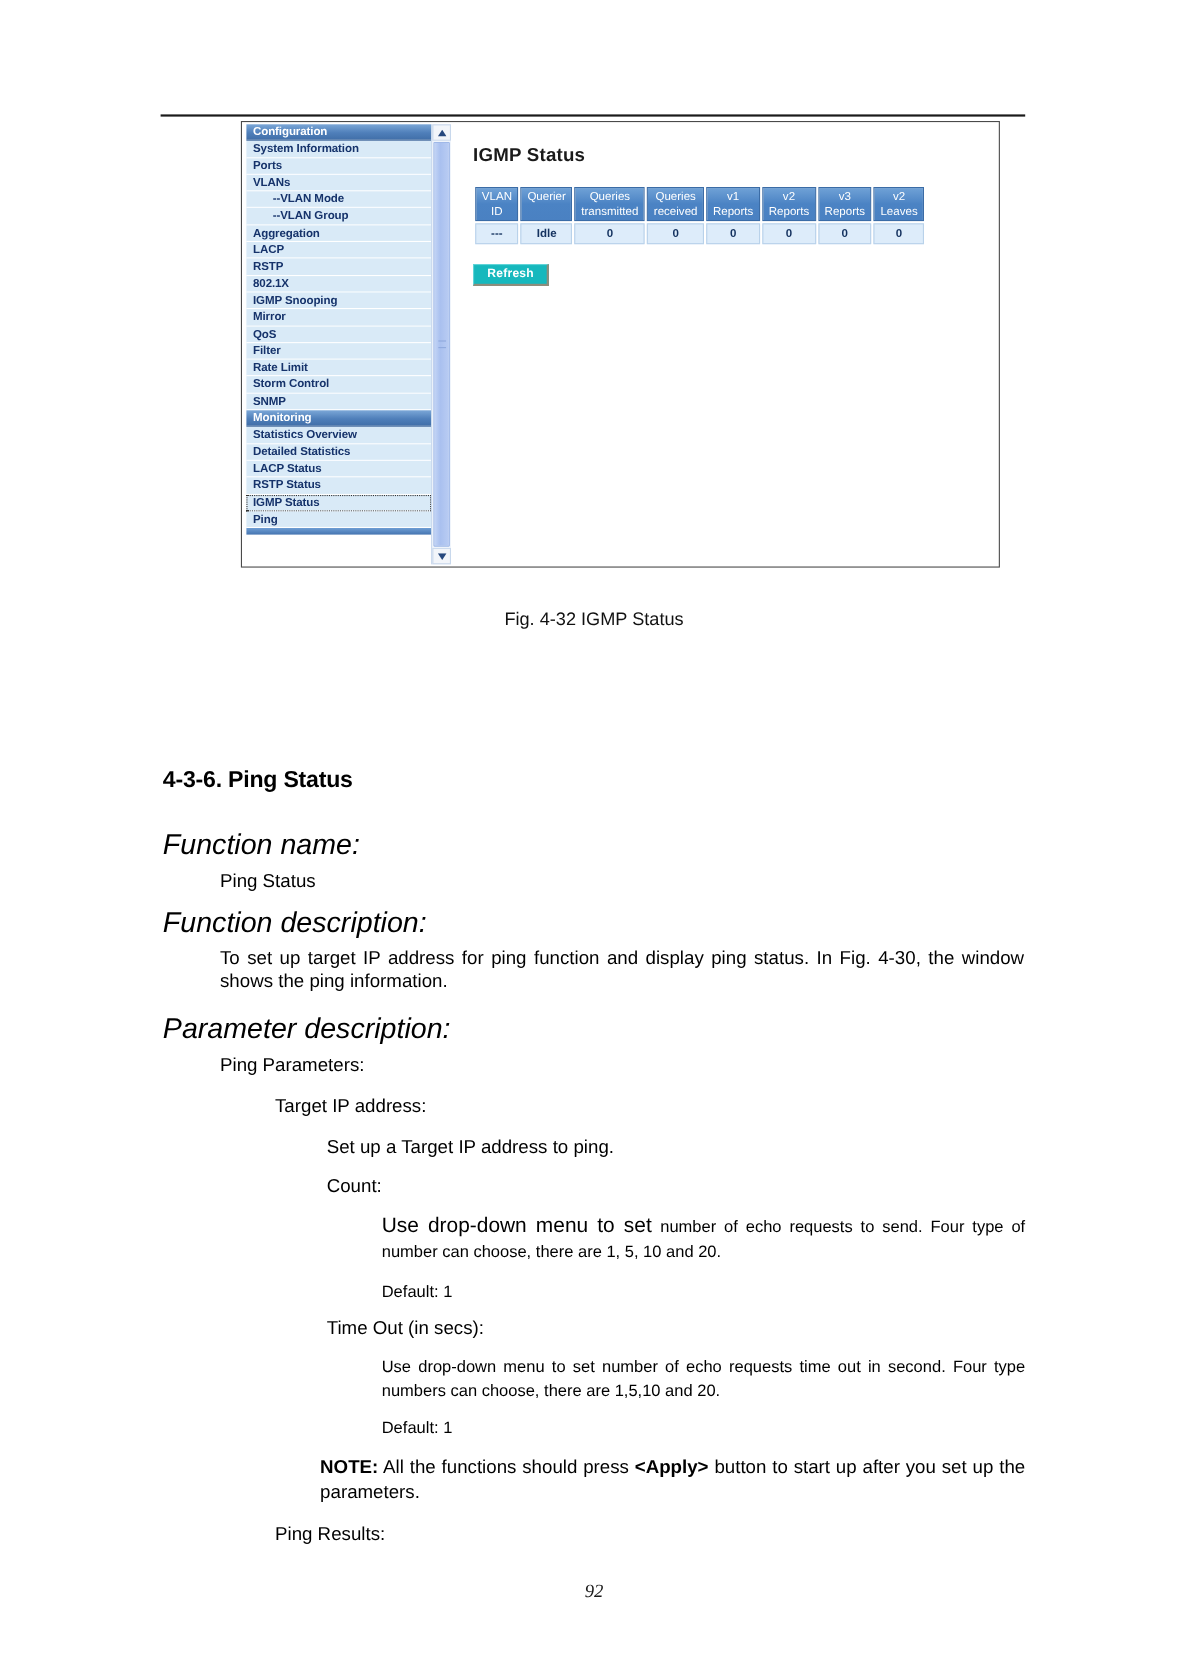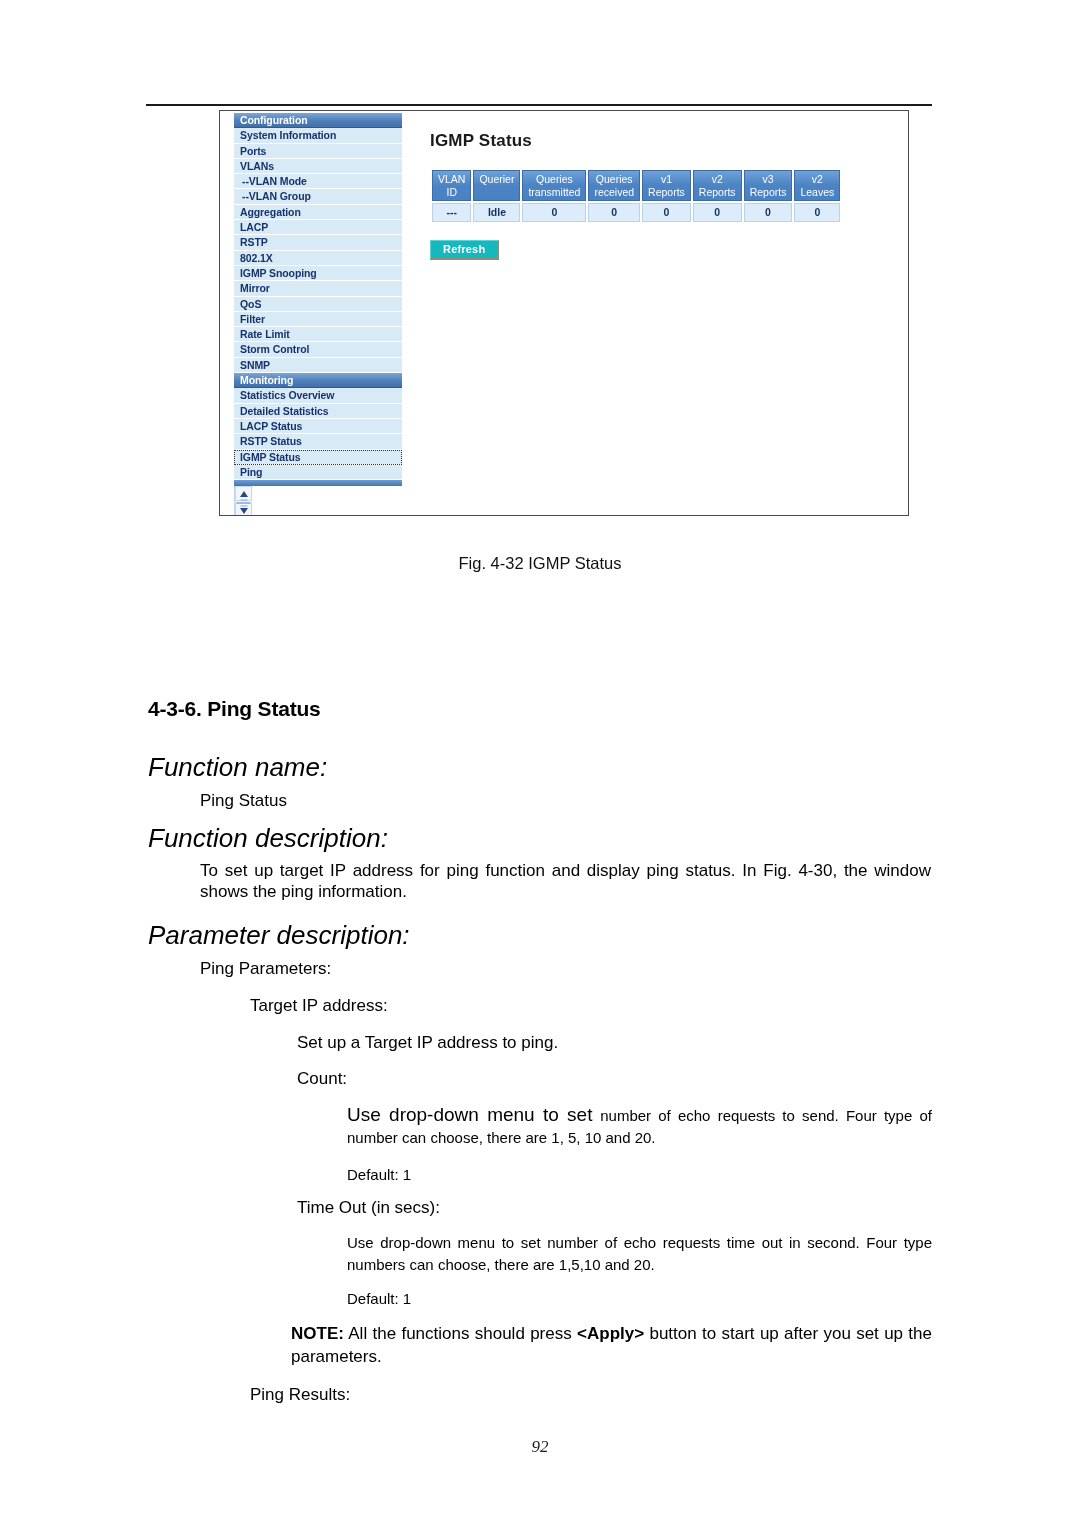--- a/index.html
+++ b/index.html
@@ -35,26 +35,25 @@
     height: 406px;
     border: 1px solid #4a4a4a;
     background: #ffffff;
     box-sizing: border-box;
     overflow: hidden;
   }
 
   
   .shot-sidebar {
     position: absolute;
-    left: 14px;
+    left: 4px;
     top: 2px;
     width: 188px;
     height: 400px;
     display: flex;
-    flex-direction: column;
     box-sizing: border-box;
   }
   .menu-col {
     width: 168px;
     display: flex;
     flex-direction: column;
     background: #ffffff;
   }
   .menu-item {
     height: 15.3px;
@@ -63,21 +62,21 @@
     font-weight: bold;
     color: #16336b;
     background: #d9eaf7;
     padding-left: 6px;
     border-bottom: 1px solid #ffffff;
     box-sizing: border-box;
     white-space: nowrap;
     letter-spacing: -0.1px;
   }
   .menu-item.sub {
-    padding-left: 8px;
+    padding-left: 24px;
   }
   .menu-item.group {
     background: linear-gradient(to bottom, #7ba7d7 0%, #4f7fba 55%, #416fa8 100%);
     color: #ffffff;
     border-bottom: 1px solid #2d5party;
     border-bottom: 1px solid #2d5a93;
   }
   .menu-item.focused {
     outline: 1px dotted #333333;
     outline-offset: -1px;

